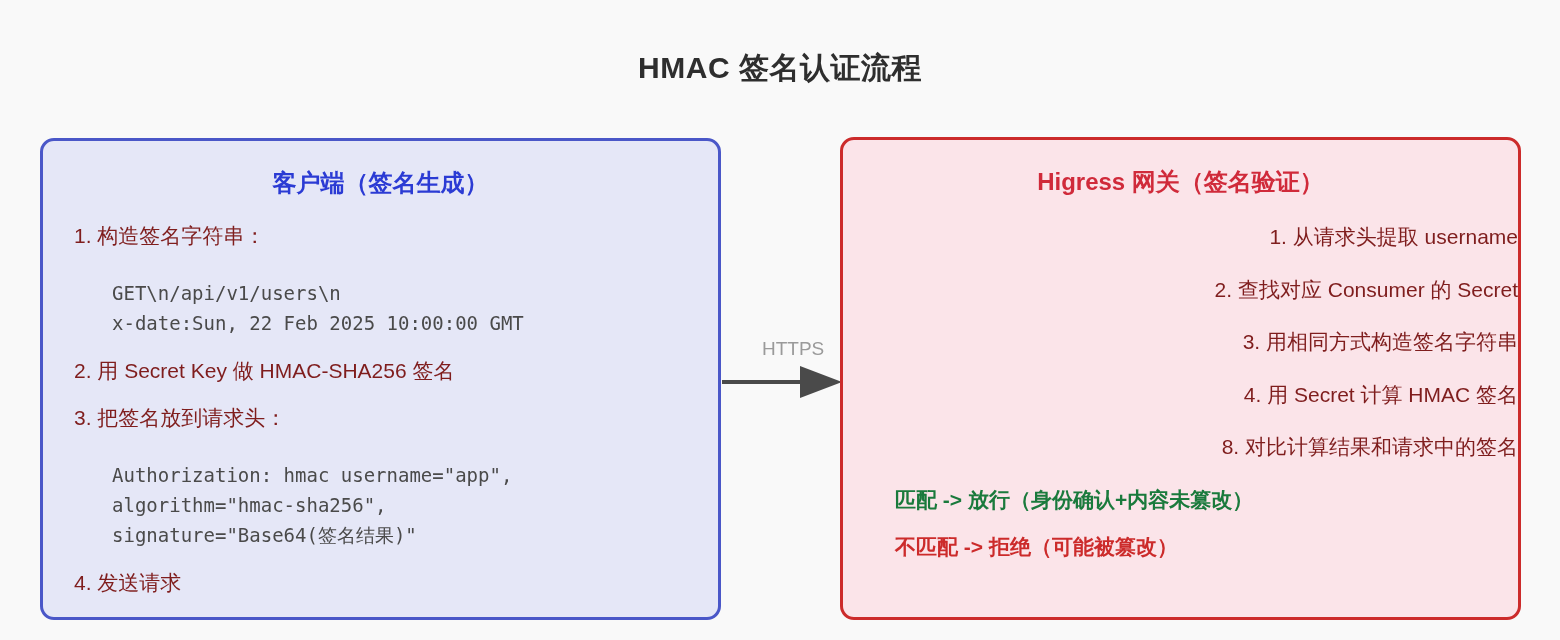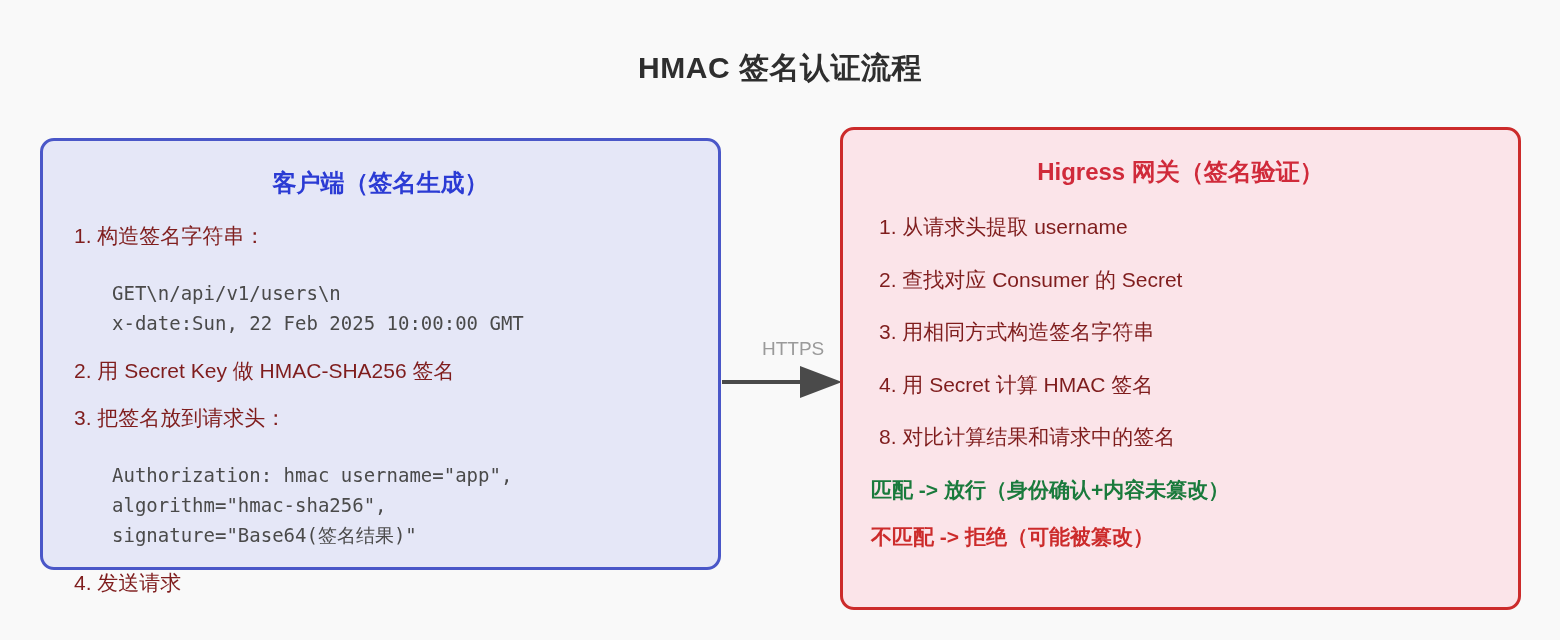--- a/index.html
+++ b/index.html
@@ -36,27 +36,27 @@
   
   .panel {
     position: absolute;
     box-sizing: border-box;
     border-radius: 14px;
   }
   #client-panel {
     left: 40px;
     top: 138px;
     width: 681px;
-    height: 432px;
+    height: 482px;
     background: #e5e7f7;
     border: 3px solid #4a57c8;
   }
   #gateway-panel {
     left: 840px;
-    top: 127px;
+    top: 137px;
     width: 681px;
     height: 483px;
     background: #fbe4e9;
     border: 3px solid #cc2b2b;
   }
 
   .panel-title {
     text-align: center;
     font-size: 24px;
     font-weight: bold;
@@ -71,20 +71,21 @@
     margin: 0;
     padding: 0;
   }
   #client-steps {
     margin-top: 24px;
     padding-left: 31px;
   }
   #gateway-steps {
     margin-top: 26px;
     padding-left: 36px;
+    text-align: right;
   }
   .step {
     font-size: 21px;
     line-height: 1.22;
     color: #7f1d1d;
     margin-bottom: 22px;
     white-space: pre;
   }
   #gateway-steps .step {
     margin-bottom: 27px;
@@ -96,21 +97,21 @@
     font-family: "DejaVu Sans Mono", "Liberation Mono", monospace;
     font-size: 19px;
     line-height: 1.58;
     color: #4a4a4a;
     white-space: pre;
   }
 
   
   #verdicts {
     margin-top: 6px;
-    padding-left: 28px;
+    padding-left: 52px;
   }
   .verdict {
     font-size: 21px;
     font-weight: bold;
     line-height: 1.2;
     margin-bottom: 22px;
     white-space: pre;
   }
   .verdict.pass { color: #1a7a3c; }
   .verdict.fail { color: #cc2b2b; }

